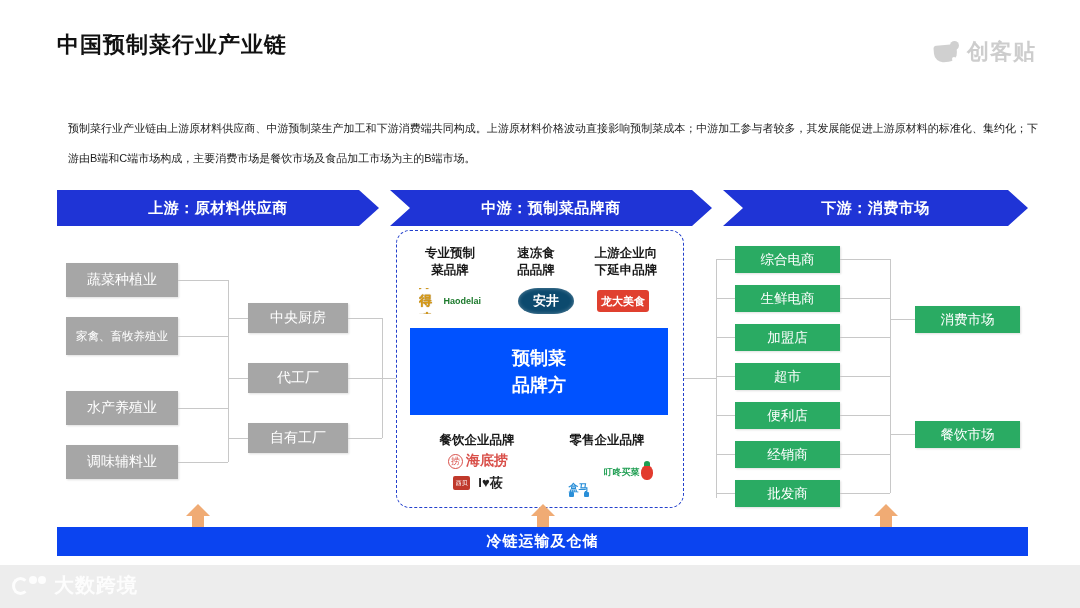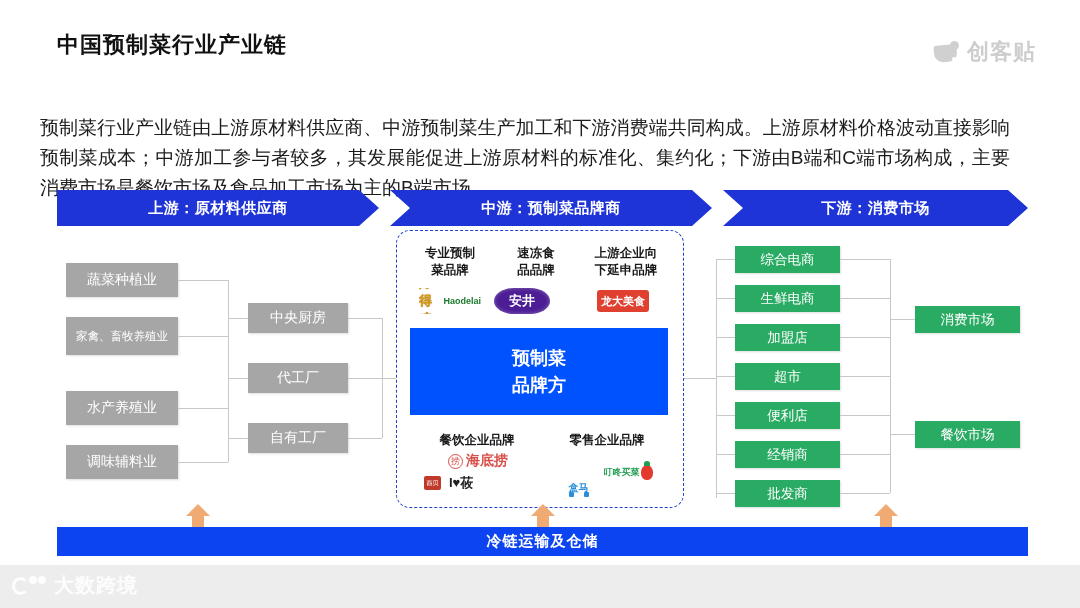--- a/index.html
+++ b/index.html
@@ -41,22 +41,22 @@
     position: absolute; right: 4px; bottom: 2px;
     width: 4px; height: 4px; border-radius: 50%;
     background: #ffffff;
   }
   #brand-watermark .txt {
     font-size: 22px; font-weight: bold; color: #b0b0b0; letter-spacing: 1px;
   }
 
   
   #description {
-    position: absolute; left: 40px; top: 113px; width: 970px;
-    font-size: 19px; line-height: 30px; color: #1c1c1c; text-align: justify;
+    position: absolute; left: 68px; top: 113px; width: 970px;
+    font-size: 11px; line-height: 30px; color: #1c1c1c; text-align: justify;
   }
 
   
   .chev {
     position: absolute; top: 190px; height: 36px;
     background: #1f34d6;
     color: #ffffff; font-size: 15px; font-weight: bold;
     display: flex; align-items: center; justify-content: center;
     letter-spacing: 0.5px;
   }
@@ -117,22 +117,22 @@
   
   .logo-chip {
     position: absolute; display: flex; align-items: center; justify-content: center;
     font-weight: bold; overflow: hidden;
   }
   #lg0 { left: 419px; top: 288px; width: 62px; height: 26px;
          flex-direction: row; gap: 0px; }
   #lg0 .l1 { color: #d89a14; font-size: 13px; letter-spacing: -0.5px;
              text-shadow: 0 0 1px #8a5d00; }
   #lg0 .l2 { color: #1c7a2c; font-size: 9px; letter-spacing: 0px; }
-  #lg1 { left: 494px; top: 288px; width: 56px; height: 26px;
-         background: #4c1d95; border-radius: 50% / 70%;
+  #lg1 { left: 518px; top: 288px; width: 56px; height: 26px;
+         background: #0c4a6e; border-radius: 50% / 70%;
          color: #ffffff; font-size: 13px;
          box-shadow: inset 0 0 4px rgba(255,255,255,0.35); }
   #lg2 { left: 597px; top: 290px; width: 52px; height: 22px;
          background: #e0402f; border-radius: 3px;
          color: #ffffff; font-size: 11px; }
 
   
   #center-box {
     position: absolute; left: 410px; top: 328px;
     width: 258px; height: 87px;
@@ -143,21 +143,21 @@
   }
 
   
   #bh0 { position: absolute; left: 418px; top: 432px; width: 118px;
          font-size: 12.5px; font-weight: bold; color: #1a1a1a; text-align: center; }
   #bh1 { position: absolute; left: 548px; top: 432px; width: 118px;
          font-size: 12.5px; font-weight: bold; color: #1a1a1a; text-align: center; }
 
   .logo-row { position: absolute; display: flex; align-items: center; }
   #lr0 { left: 424px; top: 452px; width: 108px; justify-content: center; gap: 3px; }
-  #lr1 { left: 424px; top: 474px; width: 108px; justify-content: flex-start; gap: 8px; }
+  #lr1 { left: 424px; top: 474px; width: 108px; justify-content: center; gap: 8px; }
   #lr2 { left: 552px; top: 458px; width: 110px; justify-content: center; gap: 8px; }
 
   .hdl-mark {
     width: 15px; height: 15px; border-radius: 50%;
     border: 1.4px solid #d9504a; color: #d9504a;
     font-size: 9px; display: flex; align-items: center; justify-content: center;
   }
   .hdl-txt { color: #d9504a; font-size: 14px; font-weight: bold; letter-spacing: 0px; }
   .xb-badge {
     width: 17px; height: 14px; background: #c0392b; color: #fff;

